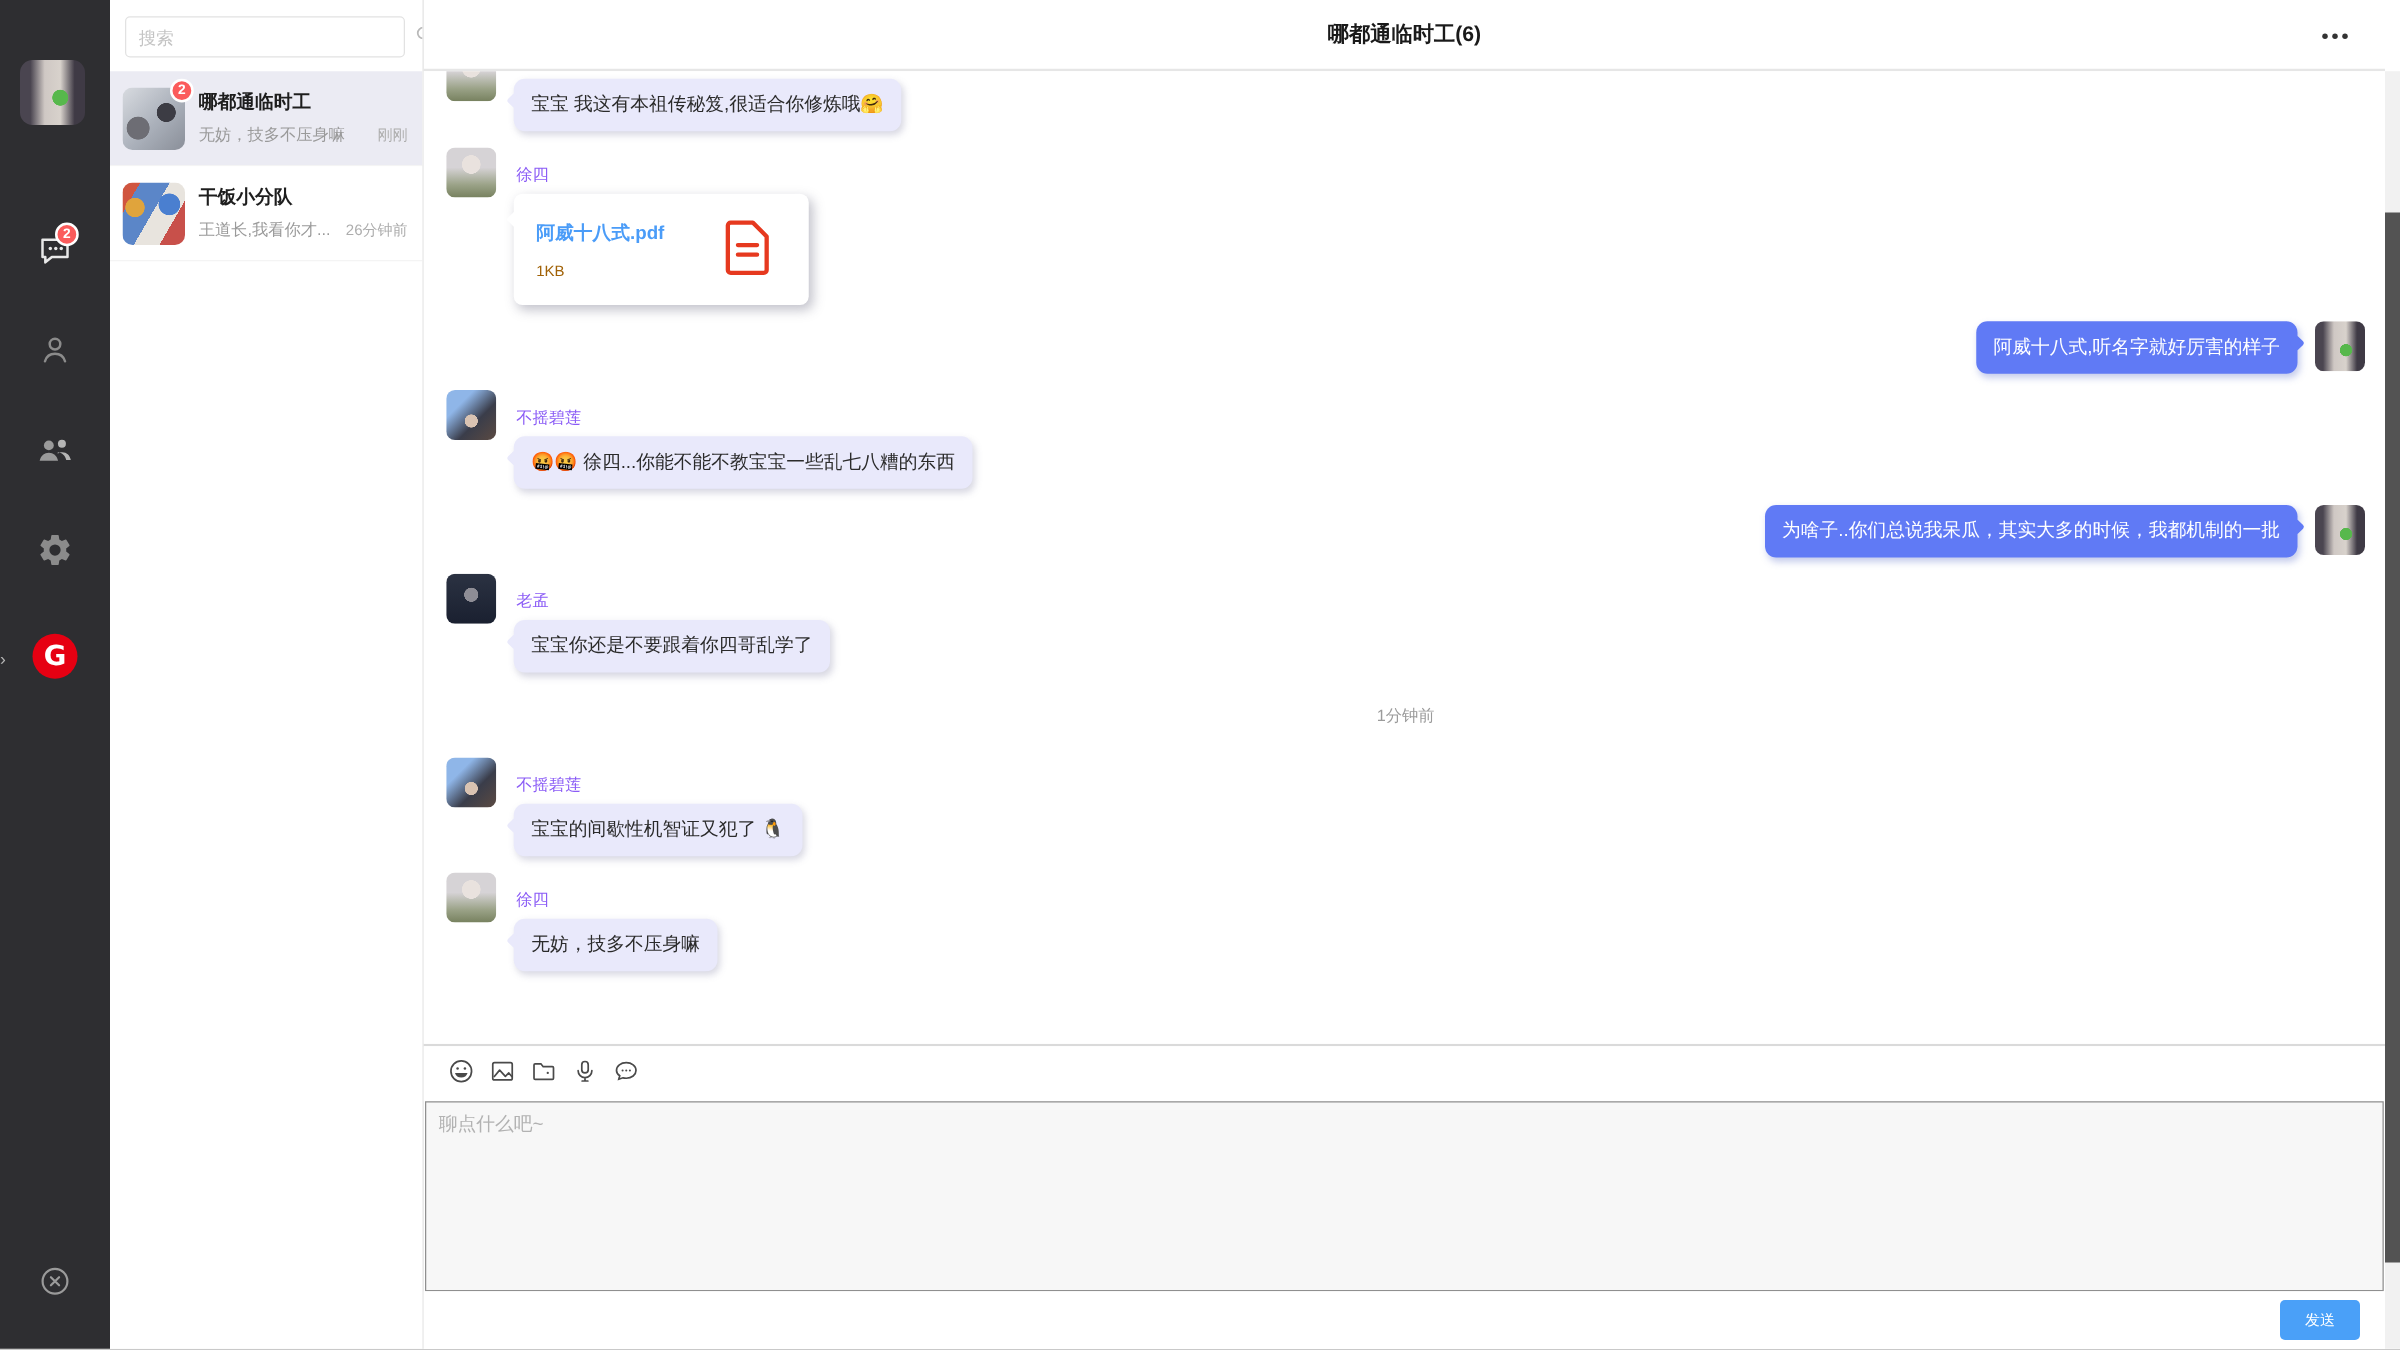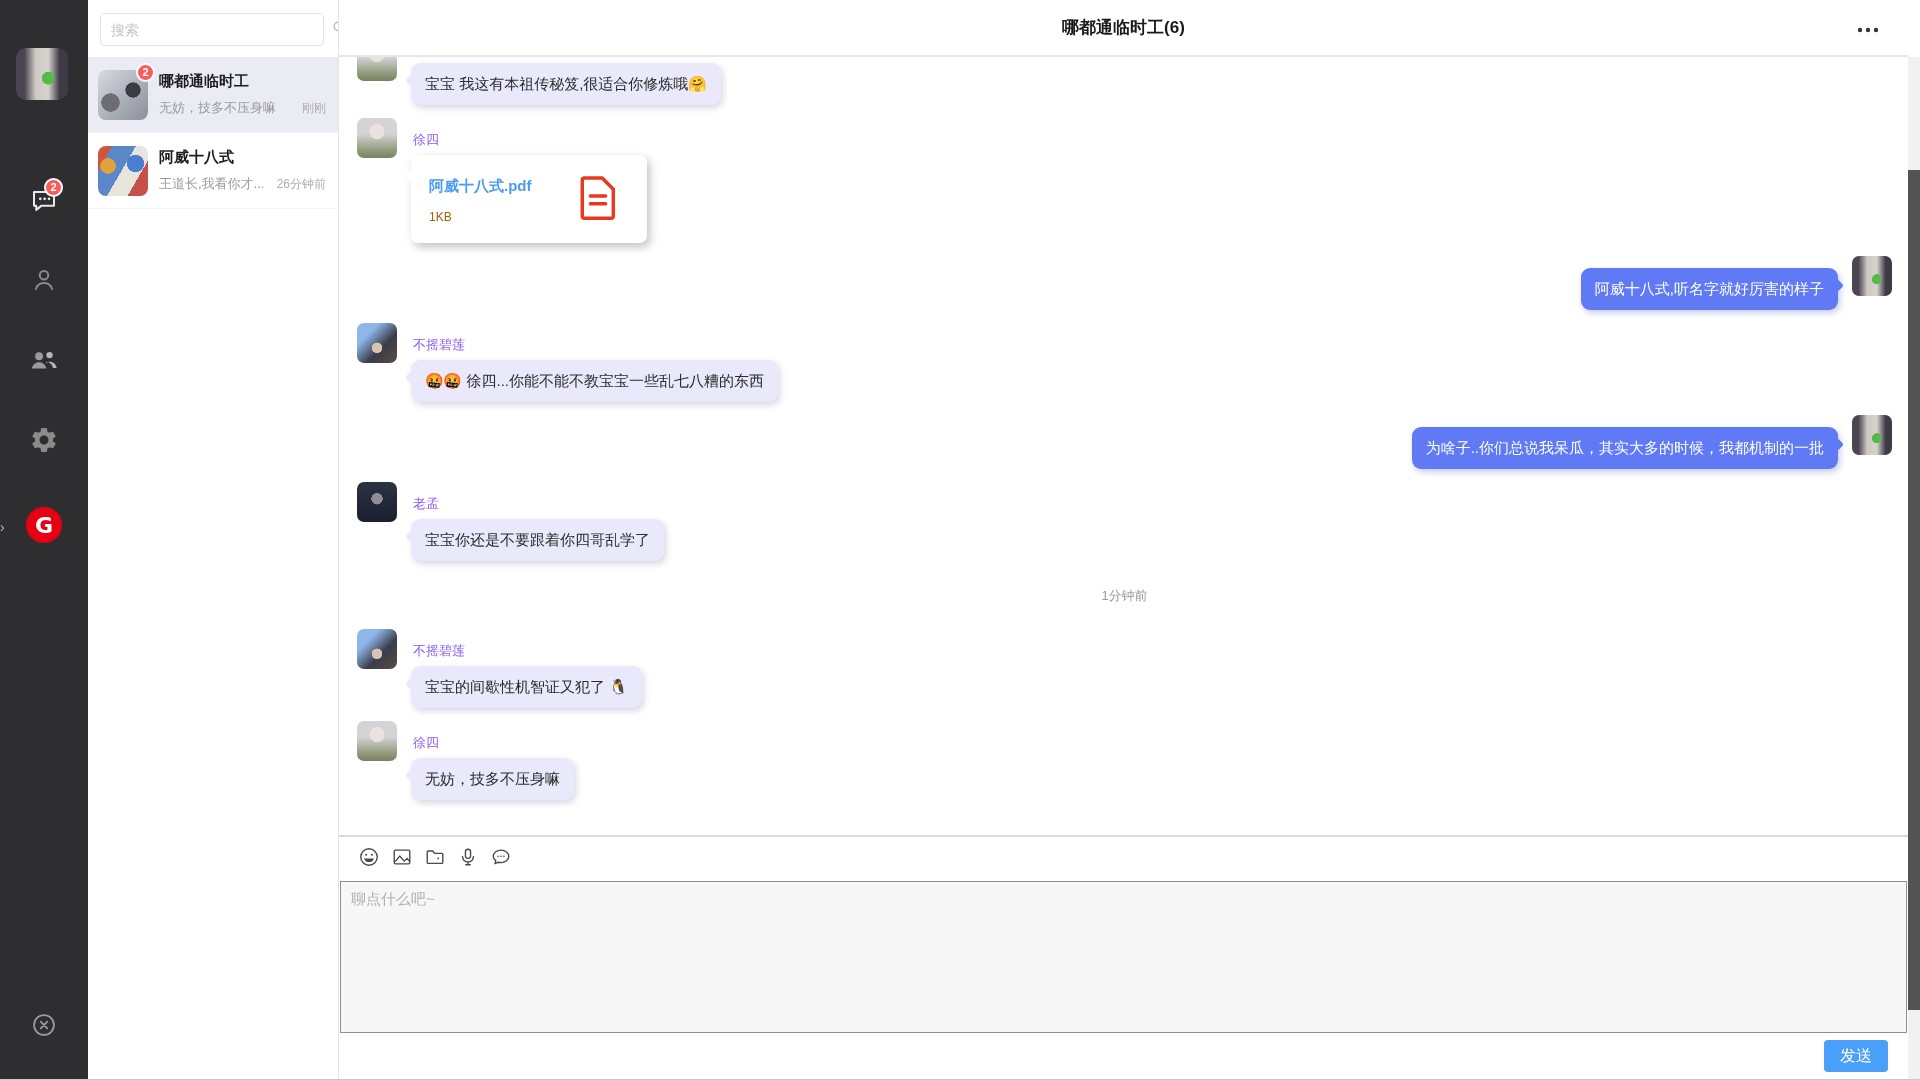--- a/index.html
+++ b/index.html
@@ -75,21 +75,21 @@
   .av-xusi { background:
       radial-gradient(circle at 50% 34%, #e9e2de 0 22%, transparent 23%),
       linear-gradient(180deg,#d6d3d6 0 40%,#9aa287 75%,#77815f 100%); }
   .av-bilian { background:
       radial-gradient(circle at 50% 62%, #d9c3b2 0 16%, transparent 17%),
       linear-gradient(135deg,#8fb6e8 0 28%,#3a3d4a 62%,#5b4a42 100%); }
   .av-laomeng { background:
       radial-gradient(circle at 50% 42%, #8e8d95 0 18%, transparent 19%),
       linear-gradient(180deg,#2b3242 0%,#1a2030 100%); }
   .msg-body { max-width:640px; margin:0 0 0 14px; }
-  .msg-row.right .msg-body { margin:12px 14px 0 0; display:flex; justify-content:flex-end; }
+  .msg-row.right .msg-body { margin:0 14px 0 0; display:flex; justify-content:flex-end; }
   .msg-name { font-size:13px; color:#8b5cf6; margin:13px 0 6px 2px; }
   .msg-bubble { position:relative; display:inline-block; padding:11px 14px; border-radius:9px;
     font-size:15px; line-height:20px; }
   .msg-bubble.left-b { background:#e9e9fb; color:#2b2b2b;
     box-shadow:2px 3px 6px rgba(110,110,150,.28); }
   .msg-bubble.left-b::before { content:""; position:absolute; left:-4px; top:13px; width:9px; height:9px;
     background:#e9e9fb; transform:rotate(45deg); border-radius:2px; }
   .msg-bubble.right-b { background:#607af5; color:#fff;
     box-shadow:2px 3px 6px rgba(90,110,200,.35); }
   .msg-bubble.right-b::before { content:""; position:absolute; right:-4px; top:13px; width:9px; height:9px;
@@ -109,21 +109,21 @@
   .tool-divider { height:2px; background:#dadada; flex:none; }
   .toolbar { height:44px; flex:none; display:flex; align-items:center; padding-left:17px; background:#fff; }
   .tool-btn { width:26px; height:26px; margin-right:7px; display:flex; align-items:center; justify-content:center; cursor:pointer; }
   .composer { flex:none; height:152px; margin:0 1px; }
   .composer textarea { width:100%; height:100%; resize:none; border:1px solid #8f8f8f; background:#f7f7f7;
     font-size:15px; color:#333; padding:8px 10px; outline:none; font-family:inherit; }
   .composer textarea::placeholder { color:#b2b2b2; }
   .footer { flex:none; height:46px; display:flex; align-items:center; justify-content:flex-end;
     padding-right:20px; background:#fff; }
   .send-btn { background:#4aa0f8; color:#fff; border:none; border-radius:4px; width:64px; height:32px;
-    font-size:16px; cursor:pointer; font-family:inherit; }
+    font-size:12px; cursor:pointer; font-family:inherit; }
 
   
   .scrollbar { position:absolute; right:0; top:57px; bottom:0; width:12px; background:#f1f1f1; }
   .scroll-thumb { position:absolute; left:0; right:0; top:113px; height:840px; background:#535353; cursor:pointer; }
 </style>
 </head>
 <body>
 
 <div class="app">
 
@@ -209,21 +209,21 @@
         <span class="chat-time">刚刚</span>
       </div>
     </div>
   </div>
 
   <div class="chat-item">
     <div class="chat-avatar av-group2">
       
     </div>
     <div class="chat-meta">
-      <div class="chat-title">阿威十八式</div>
+      <div class="chat-title">干饭小分队</div>
       <div class="chat-sub-row">
         <span class="chat-sub">王道长,我看你才...</span>
         <span class="chat-time">26分钟前</span>
       </div>
     </div>
   </div>
 </div>
   </div>
 
   <div class="main">

